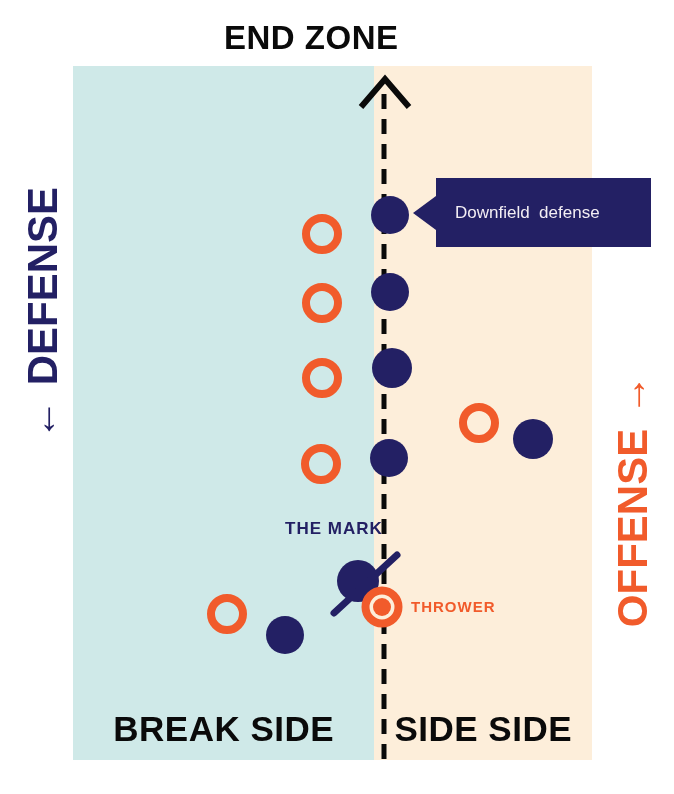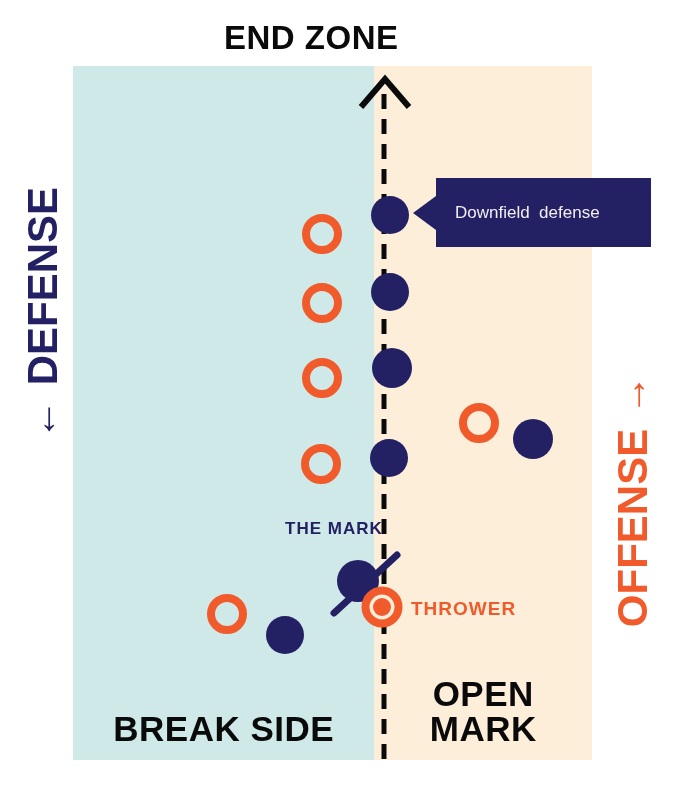--- a/index.html
+++ b/index.html
@@ -46,34 +46,34 @@
   .callout{position:absolute;left:413px;top:178px;display:flex;align-items:center;height:69px;}
   .callout-tri{width:0;height:0;border-top:17px solid transparent;border-bottom:17px solid transparent;
     border-right:23px solid var(--navy);}
   .callout-box{width:215px;height:69px;background:var(--navy);box-sizing:border-box;
     padding-left:19px;display:flex;flex-direction:column;justify-content:center;}
   .callout-box div{color:var(--callout-text);font-size:17px;line-height:23px;white-space:pre-wrap;}
 
   
   .mark-label{position:absolute;left:285px;top:519px;font-size:17px;font-weight:700;
     color:var(--navy);letter-spacing:1px;white-space:nowrap;}
-  .thrower-label{position:absolute;left:411px;top:598px;font-size:19px;font-weight:700;
+  .thrower-label{position:absolute;left:411px;top:598px;font-size:15px;font-weight:700;
     color:var(--orange);letter-spacing:1px;white-space:nowrap;}
 </style>
 </head>
 <body>
 
 <div class="canvas">
 
   <div class="field">
     <div class="side-area break-area">
       <div class="zone-label">BREAK SIDE</div>
     </div>
     <div class="side-area open-area">
-      <div class="zone-label">OPEN MARK</div>
+      <div class="zone-label">SIDE SIDE</div>
     </div>
   </div>
 
   <svg id="markers" class="markers" viewBox="0 0 674 794">
     <line x1="384" y1="94" x2="384" y2="760" stroke="#0a0a0a" stroke-width="5" stroke-dasharray="15 10"></line>
     <polyline points="361,107 385,79 409,107" fill="none" stroke="#0a0a0a" stroke-width="6" stroke-linejoin="miter"></polyline>
   <circle cx="390" cy="215" r="19" fill="#232064"></circle>
       <circle cx="390" cy="292" r="19" fill="#232064"></circle>
       <circle cx="392" cy="368" r="20" fill="#232064"></circle>
       <circle cx="389" cy="458" r="19" fill="#232064"></circle>

